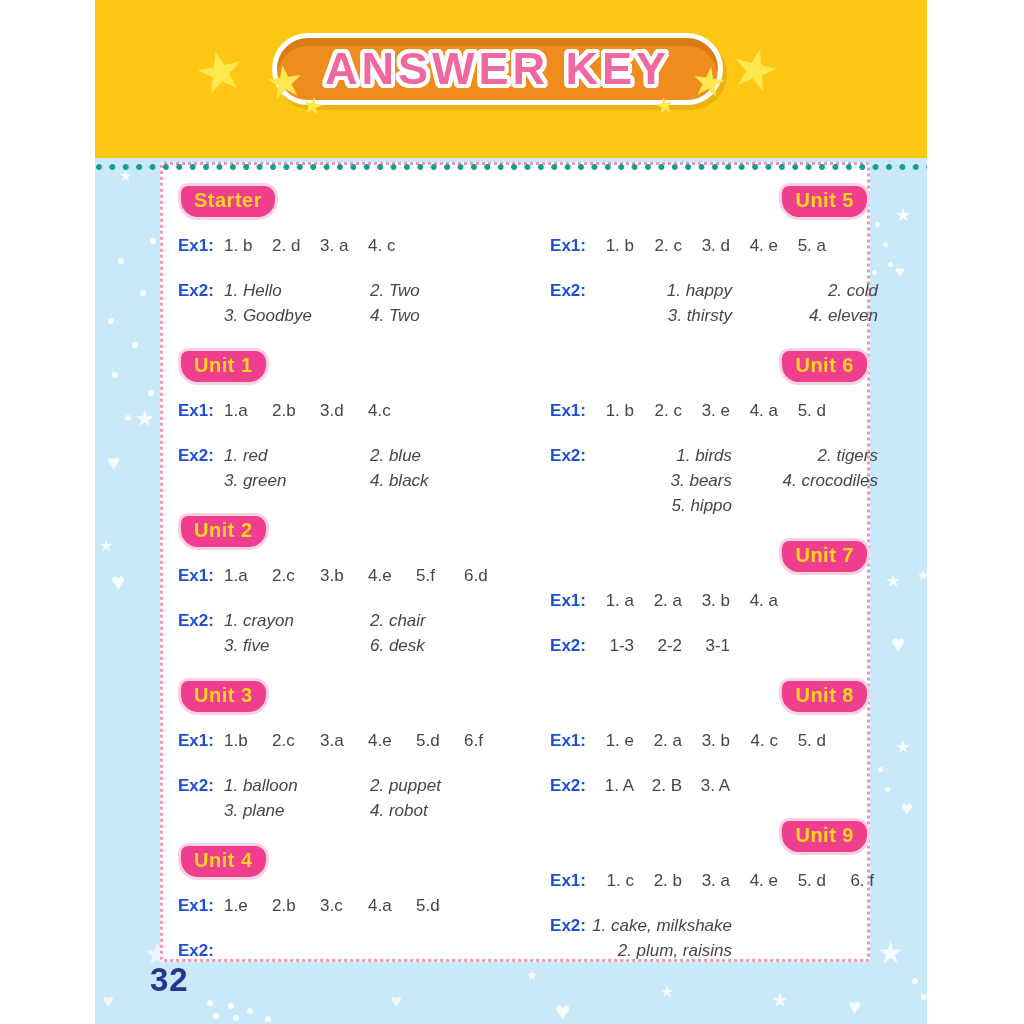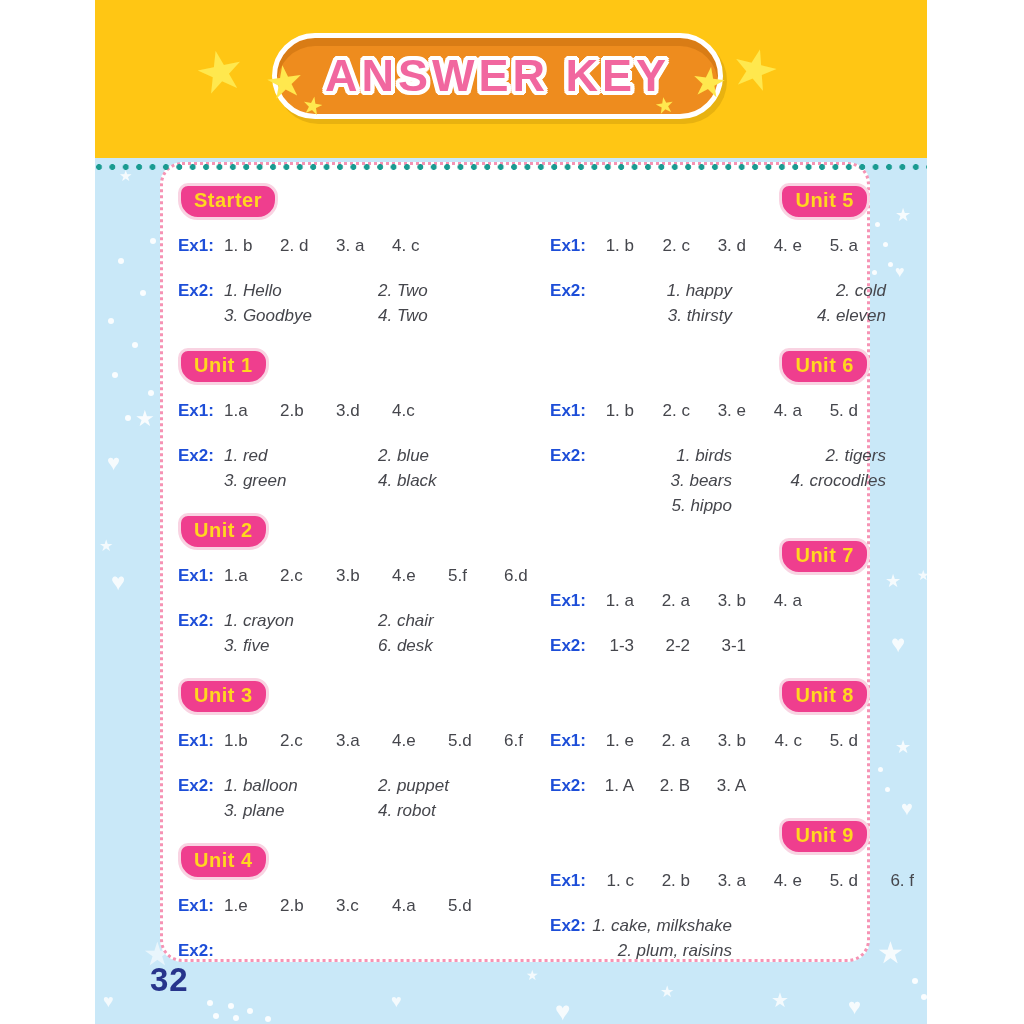--- a/index.html
+++ b/index.html
@@ -10,21 +10,21 @@
   }
   .page{
     position:absolute;left:95px;top:0;width:832px;height:1024px;
     background:#C9E8F8;
   }
   .header-band{
     position:absolute;left:0;top:0;width:832px;height:158px;
     background:#FFC614;z-index:1;
   }
   .title-pill{
-    position:absolute;left:177px;top:33px;width:451px;height:86px;
+    position:absolute;left:177px;top:33px;width:451px;height:72px;
     box-sizing:border-box;
     background:#EE8C1E;
     border:5px solid #ffffff;
     border-radius:46px;
     box-shadow: inset 0 8px 0 rgba(190,105,10,.45), 4px 5px 0 rgba(205,152,10,.45);
     display:flex;align-items:center;justify-content:center;
     z-index:2;
   }
   .title-text{
     font-size:45px;font-weight:bold;letter-spacing:4px;
@@ -39,41 +39,41 @@
   .teal-dots{
     position:absolute;left:0;top:163px;width:832px;height:8px;z-index:6;
     background-image:radial-gradient(circle at 4px 4px,#1A9B91 2.6px,transparent 3.3px);
     background-size:13.4px 8px;background-repeat:repeat-x;
   }
   .card{
     position:absolute;left:65px;top:162px;width:710px;height:800px;
     box-sizing:border-box;
     background:#ffffff;
     border:3px dotted #F693B4;
-    border-radius:22px;
+    border-radius:4px;
     z-index:4;
     padding-left:32px;
   }
   .col{position:absolute;top:18px;}
   .col-left{left:15px;width:345px;}
   .col-right{left:377px;width:330px;text-align:right;}
   .badge{
     display:inline-block;
     background:#EF3E8E;color:#FFD71F;
     font-weight:bold;font-size:20px;letter-spacing:.5px;
     padding:3px 13px 5px 13px;
     border:3px solid #F9D3E2;
     border-radius:10px 14px 20px 20px;
     margin-bottom:13px;
   }
   .ex{display:flex;align-items:flex-start;margin-bottom:20px;
       font-size:17px;color:#45464C;line-height:25px;}
   .ex-label{color:#1d4ed8;font-weight:bold;min-width:46px;flex:0 0 auto;}
   .rows{display:block;}
-  .row{display:flex;gap:8px;}
+  .row{display:flex;}
   .cell{display:inline-block;white-space:nowrap;}
   .cells-narrow .cell{min-width:48px;}
   .cells-medium .cell{min-width:99px;}
   .cells-wide .cell{min-width:146px;font-style:italic;}
   .page-number{
     position:absolute;left:55px;top:961px;z-index:5;
     color:#27348B;font-size:33px;font-weight:bold;letter-spacing:1px;
   }
   .decor{position:absolute;line-height:1;color:#ffffff;z-index:0;}
   .decor.dot{border-radius:50%;background:#ffffff;}

